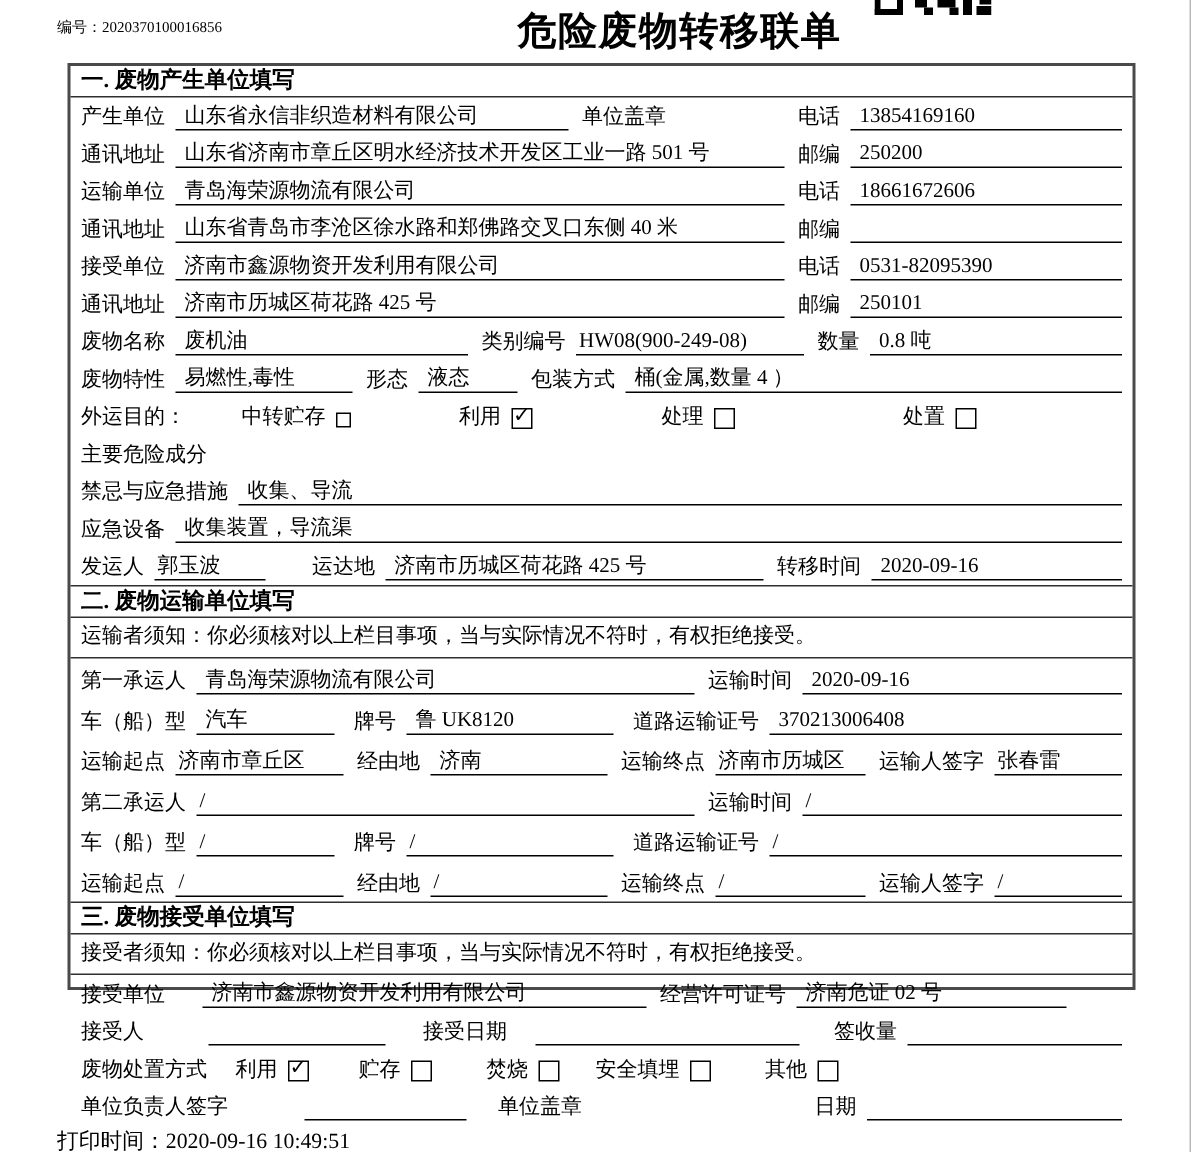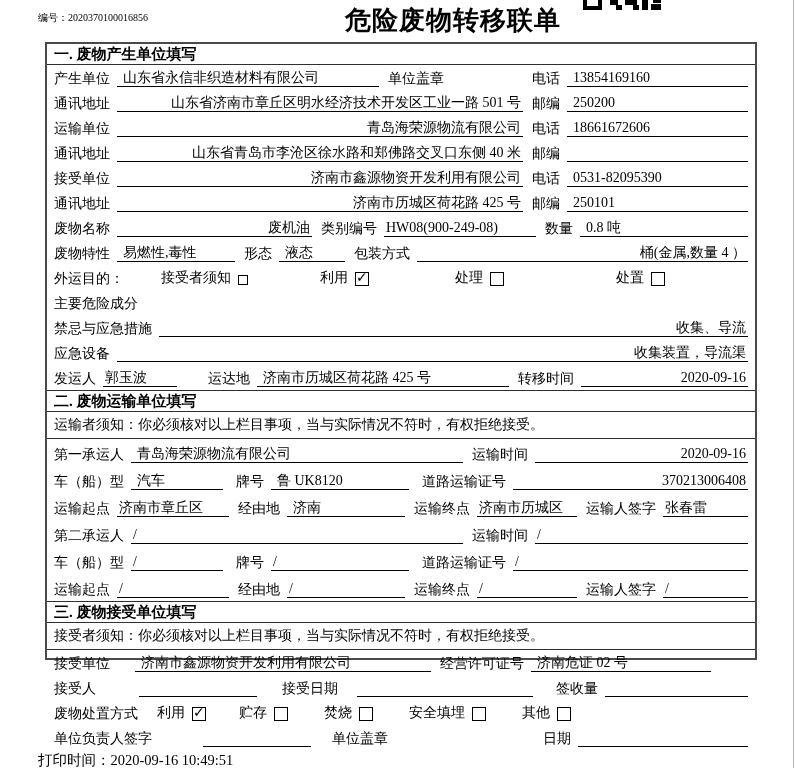--- a/index.html
+++ b/index.html
@@ -24,21 +24,21 @@
   .sec-h.mid{border-top:1px solid #2f2f2f;height:22px;}
   .notice{height:27px;line-height:25px;padding:0 7px;border-bottom:1px solid #2f2f2f;
     box-sizing:border-box;white-space:nowrap;}
 
   .row{display:flex;align-items:flex-end;height:25px;box-sizing:border-box;
     padding:0 6px 3px 7px;white-space:nowrap;}
   .sec2 .row{height:27px;}
   .lb{flex:0 0 auto;margin-right:7px;line-height:17px;}
   .ul{border-bottom:1px solid #000;line-height:17px;min-height:17px;
     padding:0 2px 0 6px;margin-right:9px;box-sizing:border-box;overflow:hidden;}
-  .fx{flex:1 1 auto;text-align:right;}
+  .fx{flex:1 1 auto;}
   .ctr{text-align:left;padding:0 2px;}
   .last{margin-right:1px;}
   .mla{margin-left:auto;}
   .sp{flex:1 1 auto;}
 
   
   .opt{display:flex;align-items:flex-end;}
   .cb{display:inline-block;width:12px;height:12px;border:1px solid #000;
     margin-left:7px;margin-bottom:1px;position:relative;background:#fff;}
   .cb.sm{width:8px;height:8px;margin-bottom:2px;}
@@ -132,21 +132,21 @@
       <span class="ul" style="width:118px">易燃性,毒性</span>
       <span class="lb">形态</span>
       <span class="ul" style="width:66px">液态</span>
       <span class="lb">包装方式</span>
       <span class="ul fx last">桶(金属,数量 4 ）</span>
     </div>
 
     <div class="row">
       <span class="lb">外运目的：</span>
       <span class="opt" style="margin-left:30px">
-        <span>接受者须知</span>
+        <span>中转贮存</span>
         <span class="cb sm" data-checked="false"></span>
       </span>
       <span class="opt" style="margin-left:72px">
         <span>利用</span>
         <span class="cb" data-checked="true"></span>
       </span>
       <span class="opt" style="margin-left:86px">
         <span>处理</span>
         <span class="cb" data-checked="false"></span>
       </span>
@@ -267,21 +267,21 @@
         <span class="cb" data-checked="true"></span>
       </span>
       <span class="opt" style="margin-left:33px">
         <span>贮存</span>
         <span class="cb" data-checked="false"></span>
       </span>
       <span class="opt" style="margin-left:36px">
         <span>焚烧</span>
         <span class="cb" data-checked="false"></span>
       </span>
-      <span class="opt" style="margin-left:36px">
+      <span class="opt" style="margin-left:24px">
         <span>安全填埋</span>
         <span class="cb" data-checked="false"></span>
       </span>
       <span class="opt" style="margin-left:36px">
         <span>其他</span>
         <span class="cb" data-checked="false"></span>
       </span>
     </div>
 
     <div class="row">

